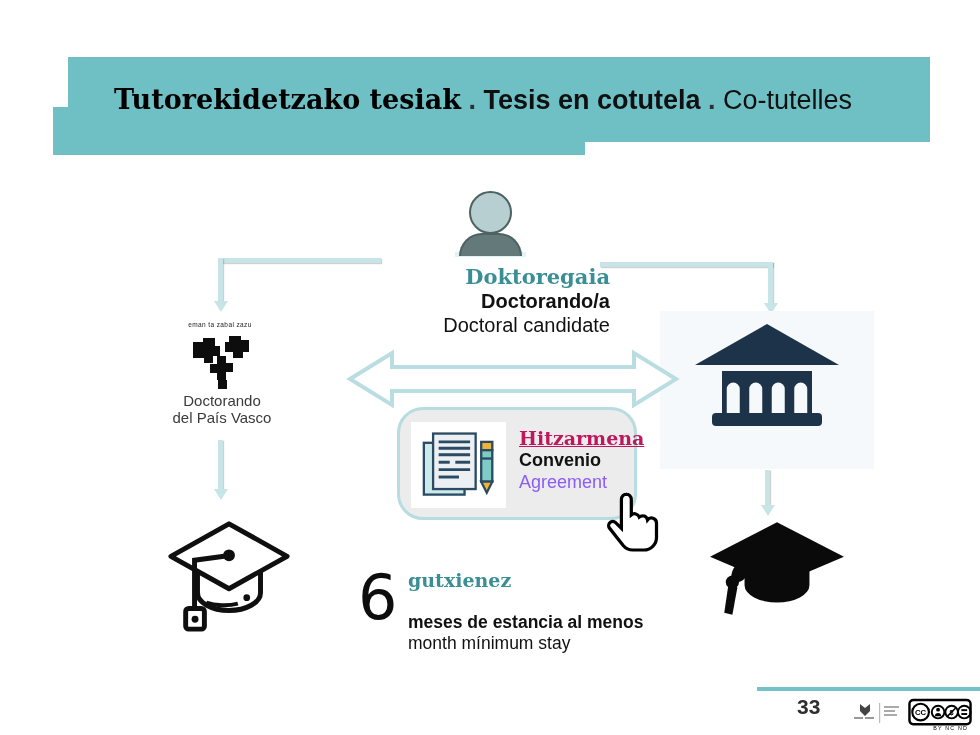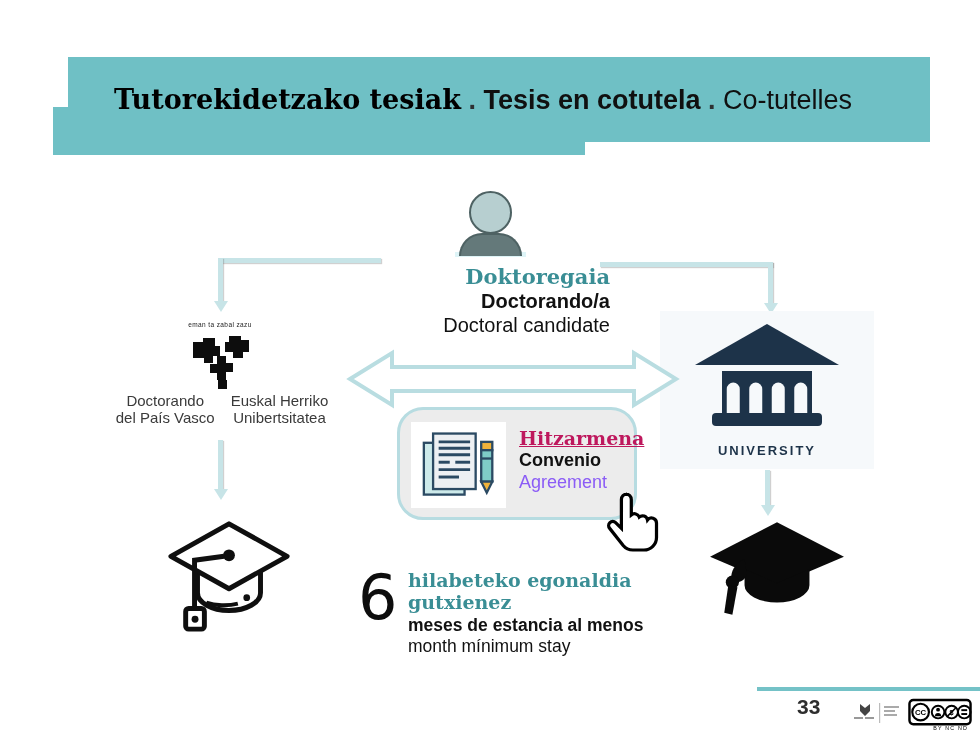--- a/index.html
+++ b/index.html
@@ -65,21 +65,21 @@
 
   
   .cap-outline { position:absolute; left:165px; top:512px; }
   .cap-solid   { position:absolute; left:706px; top:518px; }
 
   
   .stay-number { position:absolute; left:358px; top:566px; font-size:62px; line-height:64px;
                  color:#0d0d0d; font-family:"DejaVu Sans", sans-serif; }
   .stay-text { position:absolute; left:408px; top:570px; }
   .stay-eu { font-family:"DejaVu Serif", serif; font-weight:700; font-size:19px; line-height:21.5px; color:#3a8e95; }
-  .stay-es { font-size:17.5px; font-weight:700; color:#111; line-height:21px; margin-top:2px; }
+  .stay-es { font-size:17.5px; font-weight:700; color:#111; line-height:21px; margin-top:20px; }
   .stay-en { font-size:17.5px; color:#111; line-height:21px; }
 
   
   .footer-line { position:absolute; left:757px; top:687px; width:223px; height:3.5px; background:#74c2c7; }
   .page-number { position:absolute; left:797px; top:695px; font-size:21px; font-weight:700; color:#2e2e2e; }
   .mini-logos { position:absolute; left:852px; top:701px; }
   .cc-badge { position:absolute; left:908px; top:698px; }
 </style>
 </head>
 <body>
@@ -117,43 +117,38 @@
         <path d="M30,24 h9 v7 h7 v9 h-7 v8 h-9 v-7 h-7 v-9 h7 z"></path>
         <path d="M31,48 h9 v9 h-9 z"></path>
       </g>
     </svg>
   </div>
   <div class="upv-names">
     <div>
       <div>Doctorando</div>
       <div>del País Vasco</div>
     </div>
-    <div>
-      <div>Euskal Herriko</div>
-      <div>Unibertsitatea</div>
-    </div>
   </div>
 
   <div class="uni-card"></div>
   <div class="uni-building">
     <svg width="150" height="112" viewBox="0 0 150 112">
       <g fill="#1d3349">
         <polygon points="75,3 147,44 3,44"></polygon>
         <rect x="30" y="50" width="90" height="42"></rect>
         <rect x="20" y="92" width="110" height="13" rx="4"></rect>
       </g>
       <g fill="#f6f9fb">
         <path d="M34.75,92 V68 a6.5,6.5 0 0 1 13,0 V92 Z"></path>
         <path d="M57.25,92 V68 a6.5,6.5 0 0 1 13,0 V92 Z"></path>
         <path d="M79.75,92 V68 a6.5,6.5 0 0 1 13,0 V92 Z"></path>
         <path d="M102.25,92 V68 a6.5,6.5 0 0 1 13,0 V92 Z"></path>
       </g>
     </svg>
   </div>
-  <div class="uni-label">UNIVERSITY</div>
 
   <div class="dbl-arrow">
     <svg width="334" height="62" viewBox="0 0 334 62">
       <polygon points="4,31 46,5 46,19 288,19 288,5 330,31 288,57 288,43 46,43 46,57" fill="#ffffff" stroke="#b9dde1" stroke-width="4"></polygon>
     </svg>
   </div>
 
   <div class="agr-box"></div>
   <div class="agr-tile">
     <svg width="82" height="74" viewBox="0 0 88 80">
@@ -212,21 +207,20 @@
         <path d="M38,50 V66 a32,17 0 0 0 64,0 V50 L70,64 Z"></path>
         <path d="M38,40 c-10,4 -14,13 -13,21 l5,2 c7,0 10,-5 10,-9 z"></path>
         <circle cx="26" cy="63" r="6.5"></circle>
         <path d="M22,66 l9,2 -5,27 -8,-2 z"></path>
       </g>
     </svg>
   </div>
 
   <div class="stay-number">6</div>
   <div class="stay-text">
-    <div class="stay-eu">hilabeteko egonaldia</div>
     <div class="stay-eu">gutxienez</div>
     <div class="stay-es">meses de estancia al menos</div>
     <div class="stay-en">month mínimum stay</div>
   </div>
 
   <div class="footer-line"></div>
   <div class="page-number">33</div>
 
   <div class="mini-logos">
     <svg width="52" height="24" viewBox="0 0 52 24">

